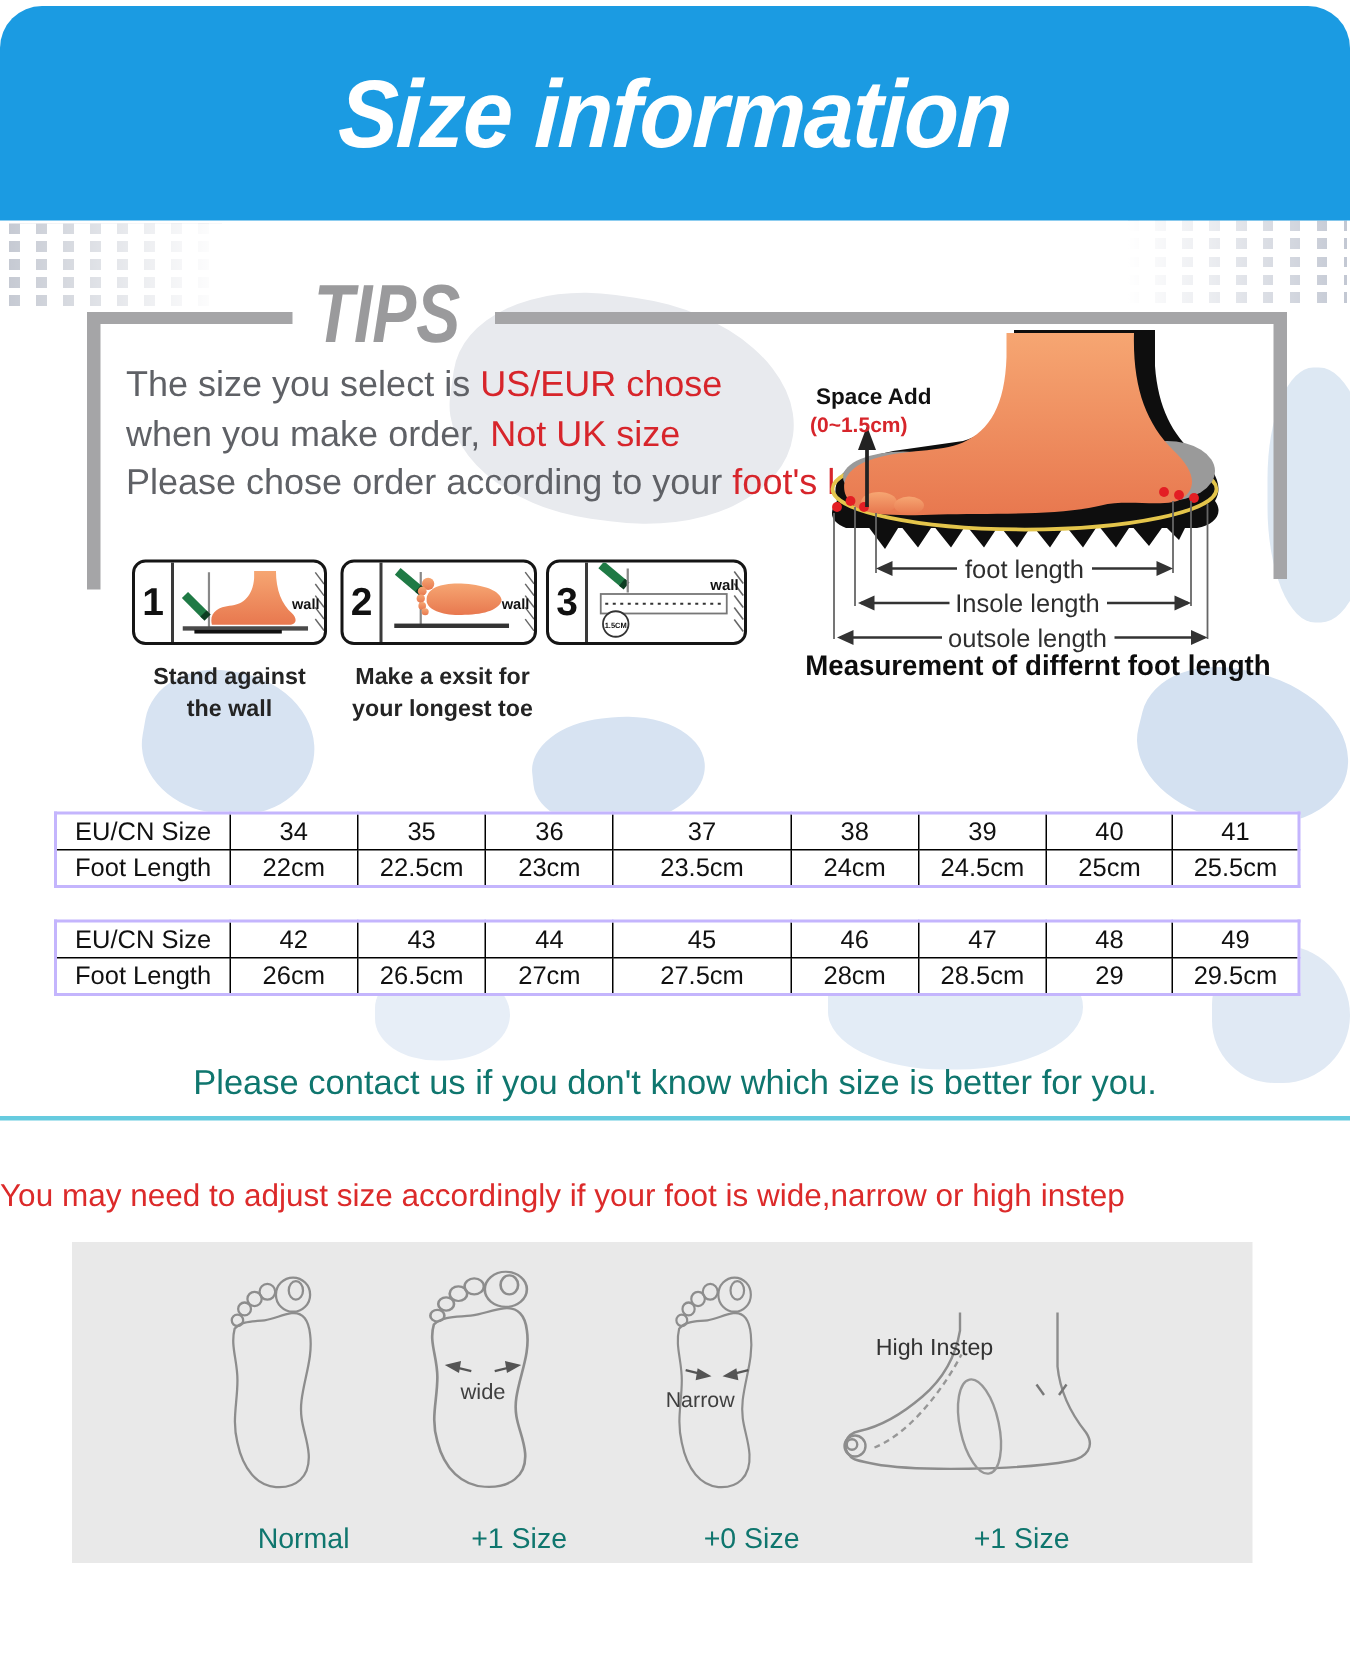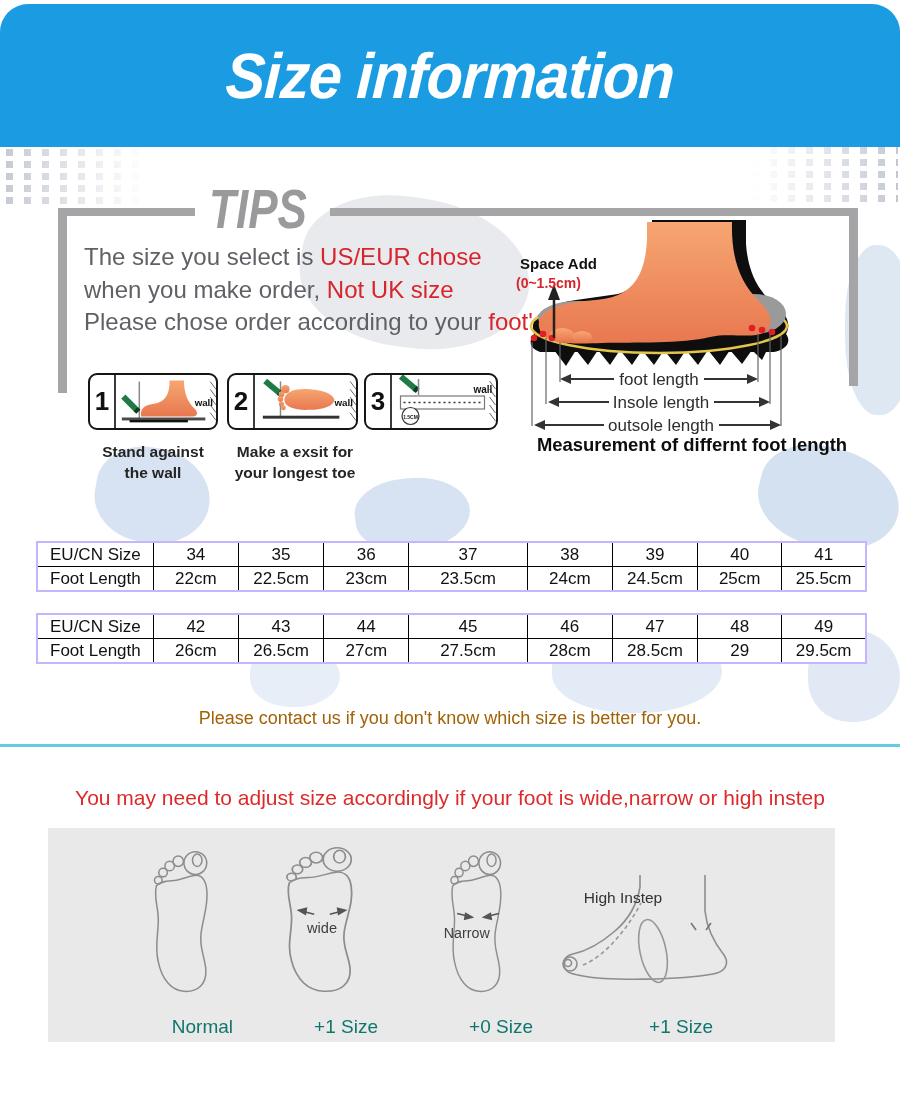--- a/index.html
+++ b/index.html
@@ -27,40 +27,40 @@
   
   .bracket-left{position:absolute;left:58px;top:208px;width:128px;height:177px;
     border-left:9px solid #a5a5a7;border-top:8px solid #a5a5a7;z-index:1;}
   .bracket-right{position:absolute;left:330px;top:208px;width:519px;height:170px;
     border-top:8px solid #a5a5a7;border-right:9px solid #a5a5a7;z-index:1;}
   .tips-title{position:absolute;left:183px;top:182px;width:150px;text-align:center;z-index:2;
     font-size:55px;line-height:1;font-weight:bold;font-style:italic;color:#9a9a9c;transform:scaleX(.8);}
   .tips-text{position:absolute;left:84px;top:241px;z-index:2;font-size:24px;line-height:32.5px;color:#5f6166;}
   .tips-text .red{color:#d7252b;}
   
-  .measure-wrap{position:absolute;left:514px;top:214px;z-index:2;text-align:right;}
+  .measure-wrap{position:absolute;left:538px;top:214px;z-index:2;text-align:right;}
   .measure-caption{position:absolute;left:522px;top:434px;width:340px;text-align:center;z-index:2;
     font-size:19px;font-weight:bold;color:#0d0d0d;transform:scaleX(.97);white-space:nowrap;}
   
   .step-box{position:absolute;top:373px;height:57px;background:#fff;border:2.5px solid #151515;
     border-radius:9px;display:flex;align-items:stretch;z-index:2;box-sizing:border-box;}
   .step-num{width:24px;display:flex;align-items:center;justify-content:center;
     font-size:26px;font-weight:bold;color:#111;border-right:2px solid #3a3a3a;}
   .step-art{flex:1;overflow:hidden;}
   .step-caption{position:absolute;top:441px;text-align:center;z-index:2;
     font-size:15.5px;font-weight:bold;color:#242424;line-height:21px;}
   
   .size-table{position:absolute;left:36px;border-collapse:collapse;table-layout:fixed;width:831px;
     background:#fff;z-index:2;border:2px solid #c4b5fd;}
   .size-table td{border:1.6px solid #000;height:23px;text-align:center;font-size:17px;color:#111;padding:0;}
   
   .contact{position:absolute;left:0;top:708px;width:900px;text-align:center;z-index:2;
-    font-size:18px;color:#a16207;}
+    font-size:23px;color:#0f766e;}
   .divider{position:absolute;left:0;top:744px;width:900px;height:3px;background:#66cbdf;z-index:2;}
-  .adjust-note{position:absolute;left:0;top:786px;width:900px;text-align:center;z-index:2;
+  .adjust-note{position:absolute;left:0;top:786px;width:900px;text-align:left;z-index:2;
     font-size:21px;color:#dc2a2a;}
   
   .panel{position:absolute;left:48px;top:828px;width:787px;height:214px;background:#e9e9e9;z-index:2;}
   .fig-svg{position:absolute;}
   .fig-label{position:absolute;top:188px;width:110px;text-align:right;font-size:19px;color:#0f766e;}
 </style>
 </head>
 <body>
 
 <div class="page">

